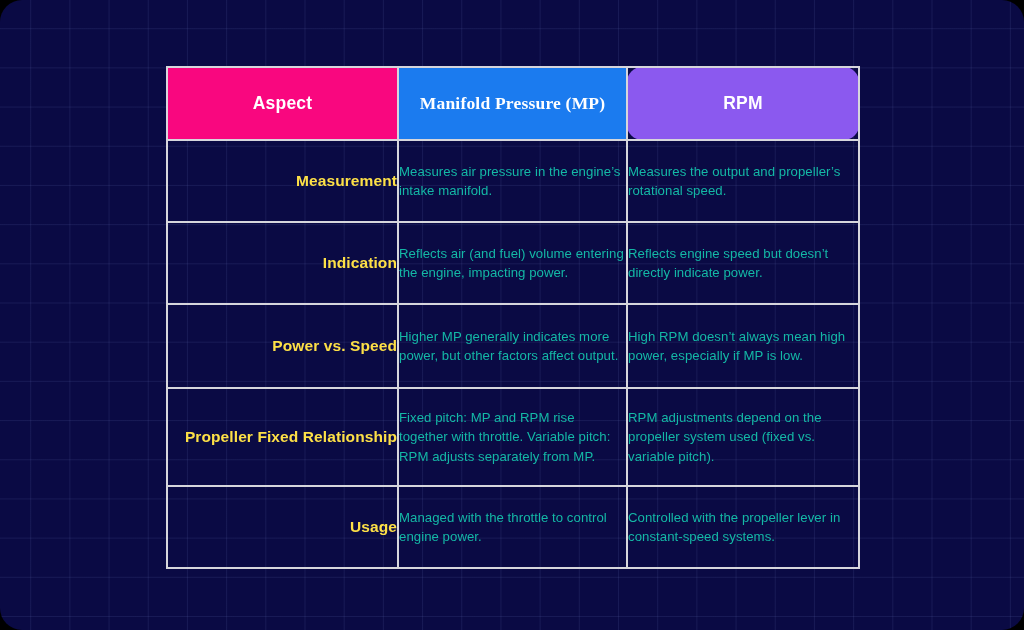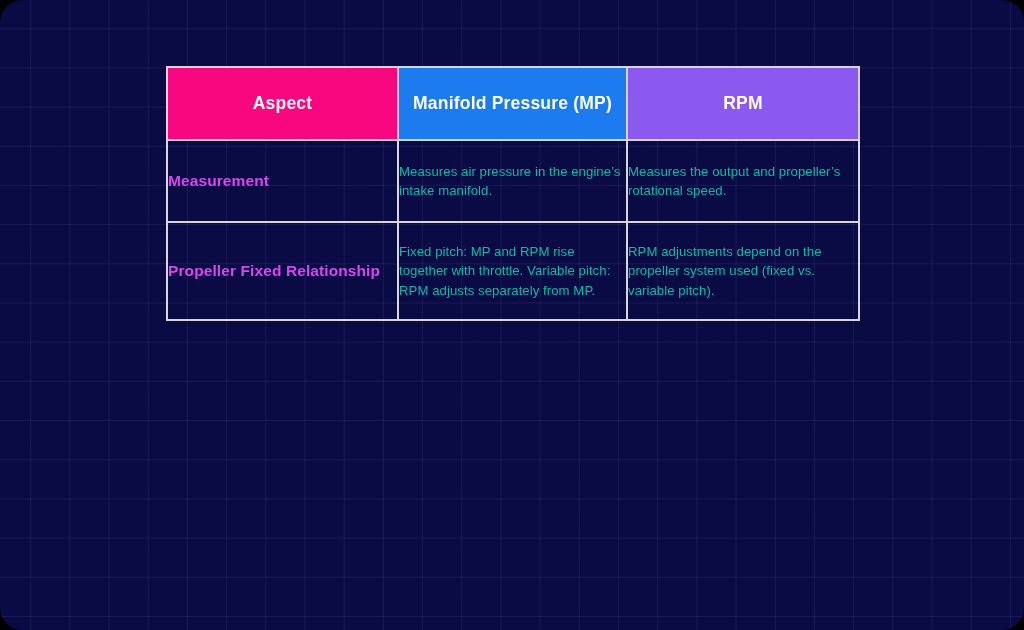--- a/index.html
+++ b/index.html
@@ -69,31 +69,32 @@
     height: 71px;
     text-align: center;
     color: #ffffff;
     font-size: 17.5px;
     font-weight: 700;
     letter-spacing: 0.2px;
     line-height: 1.28;
     padding: 4px 8px;
   }
   th.hd-aspect { background: #f9077f; }
-  th.hd-mp     { background: #1b7bef; }
+  th.hd-mp     { background: #1b7bef; font-family: Liberation Serif, serif; }
   th.hd-rpm    { background: #8b59ef; }
 
   
   td.label-cell {
-    color: #d946ef;
+    color: #fde047;
     font-size: 15.5px;
     font-weight: 700;
     line-height: 1.35;
     padding: 10px 0 10px 34px;
     letter-spacing: 0.1px;
+    text-align: right;
   }
 
   
   td.desc-cell {
     color: #14b8a6;
     font-size: 13.2px;
     font-weight: 400;
     line-height: 1.47;
     padding: 10px 14px 10px 18px;
     letter-spacing: 0.05px;
@@ -118,38 +119,53 @@
       <colgroup>
         <col class="c-aspect">
         <col class="c-mp">
         <col class="c-rpm">
       </colgroup>
 
       <thead>
         <tr>
           <th class="hd hd-aspect" style="background-color: rgb(249, 7, 127);">Aspect</th>
           <th class="hd hd-mp" style="background-color: rgb(27, 123, 239);">Manifold Pressure (MP)</th>
-          <th class="hd hd-rpm" style="background-color: rgb(139, 89, 239);">RPM</th>
+          <th class="hd hd-rpm" style="background-color: rgb(139, 89, 239); border-radius: 15px;">RPM</th>
         </tr>
       </thead>
 
       <tbody>
 
         <tr class="r0">
           <td class="label-cell">Measurement</td>
           <td class="desc-cell">Measures air pressure in the engine’s intake manifold.</td>
           <td class="desc-cell">Measures the output and propeller’s rotational speed.</td>
         </tr>
 
+        <tr class="r1">
+          <td class="label-cell">Indication</td>
+          <td class="desc-cell">Reflects air (and fuel) volume entering the engine, impacting power.</td>
+          <td class="desc-cell">Reflects engine speed but doesn’t directly indicate power.</td>
+        </tr>
 
+        <tr class="r2">
+          <td class="label-cell">Power vs. Speed</td>
+          <td class="desc-cell">Higher MP generally indicates more power, but other factors affect output.</td>
+          <td class="desc-cell">High RPM doesn’t always mean high power, especially if MP is low.</td>
+        </tr>
 
         <tr class="r3">
           <td class="label-cell">Propeller Fixed Relationship</td>
           <td class="desc-cell">Fixed pitch: MP and RPM rise together with throttle. Variable pitch: RPM adjusts separately from MP.</td>
           <td class="desc-cell">RPM adjustments depend on the propeller system used (fixed vs. variable pitch).</td>
         </tr>
 
+        <tr class="r4">
+          <td class="label-cell">Usage</td>
+          <td class="desc-cell">Managed with the throttle to control engine power.</td>
+          <td class="desc-cell">Controlled with the propeller lever in constant-speed systems.</td>
+        </tr>
 
       </tbody>
     </table>
   </div>
 
 </div>
 
 </body></html>

